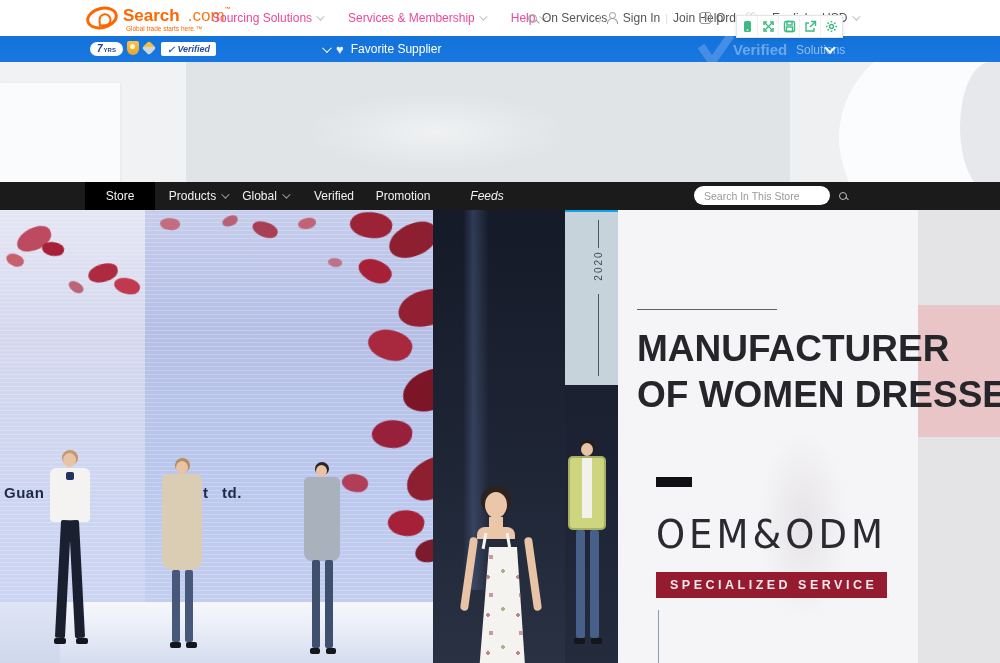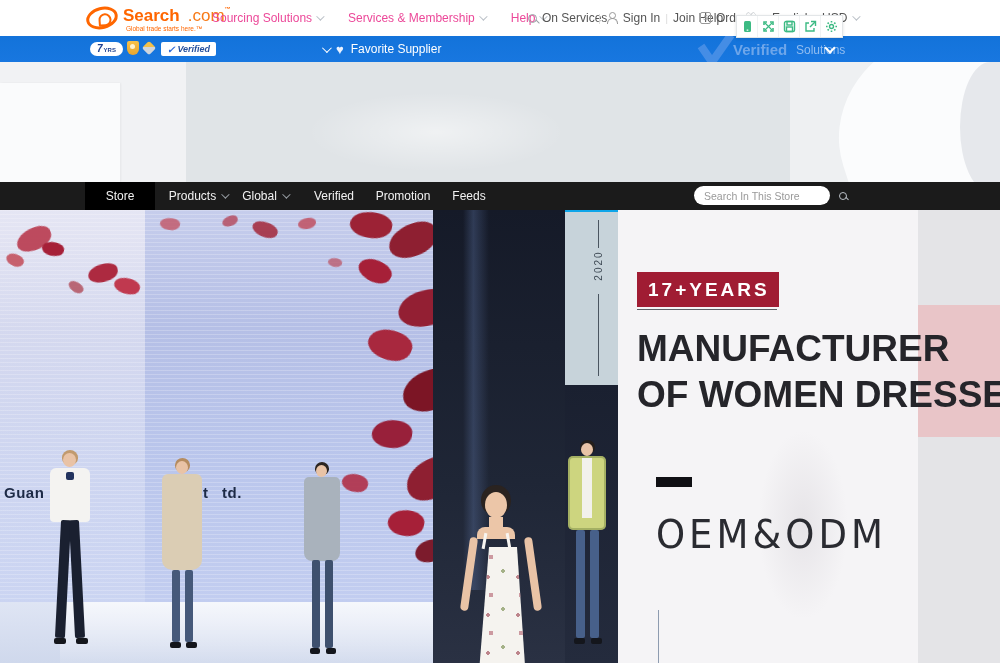--- a/index.html
+++ b/index.html
@@ -259,21 +259,21 @@
     <div class="sn-item" style="left:227px; width:76px;">
         <span>Global</span>
         <i class="sn-chv"></i>
       </div>
     <div class="sn-item" style="left:303px; width:62px;">
         <span>Verified</span>
       </div>
     <div class="sn-item" style="left:368px; width:70px;">
         <span>Promotion</span>
       </div>
-    <div class="sn-item" style="left:442px; width:54px;">
+    <div class="sn-item" style="left:460px; width:54px;font-style:italic;">
         <span>Feeds</span>
       </div>
     <div class="sn-search">
       <input type="text" placeholder="Search In This Store" style="">
       <i class="sn-lens"></i>
     </div>
   </div>
 
   <div id="hero">
 
@@ -369,25 +369,25 @@
         <div class="m-leg" style="left:34px;top:90px;width:9px;height:108px;background:#47608a;"></div>
         <div class="m-shoe" style="left:18px;top:198px;width:11px;height:6px;"></div>
         <div class="m-shoe" style="left:35px;top:198px;width:11px;height:6px;"></div>
       </div>
     </div>
 
     <div id="hero-right">
       <div class="hr-strip"></div>
       <div class="hr-pink"></div>
       <div class="hr-ghost"></div>
-      <div class="years-box">17+YEARS</div>
       <div class="years-underline"></div>
       <div class="headline">
         <div>MANUFACTURER</div>
         <div>OF WOMEN DRESSES</div>
       </div>
       <div class="dash"></div>
       <div class="oem">OEM&amp;ODM</div>
+      <div class="service-box">SPECIALIZED SERVICE</div>
       <div class="vline"></div>
     </div>
   </div>
 
 </div>
 
 </body></html>

